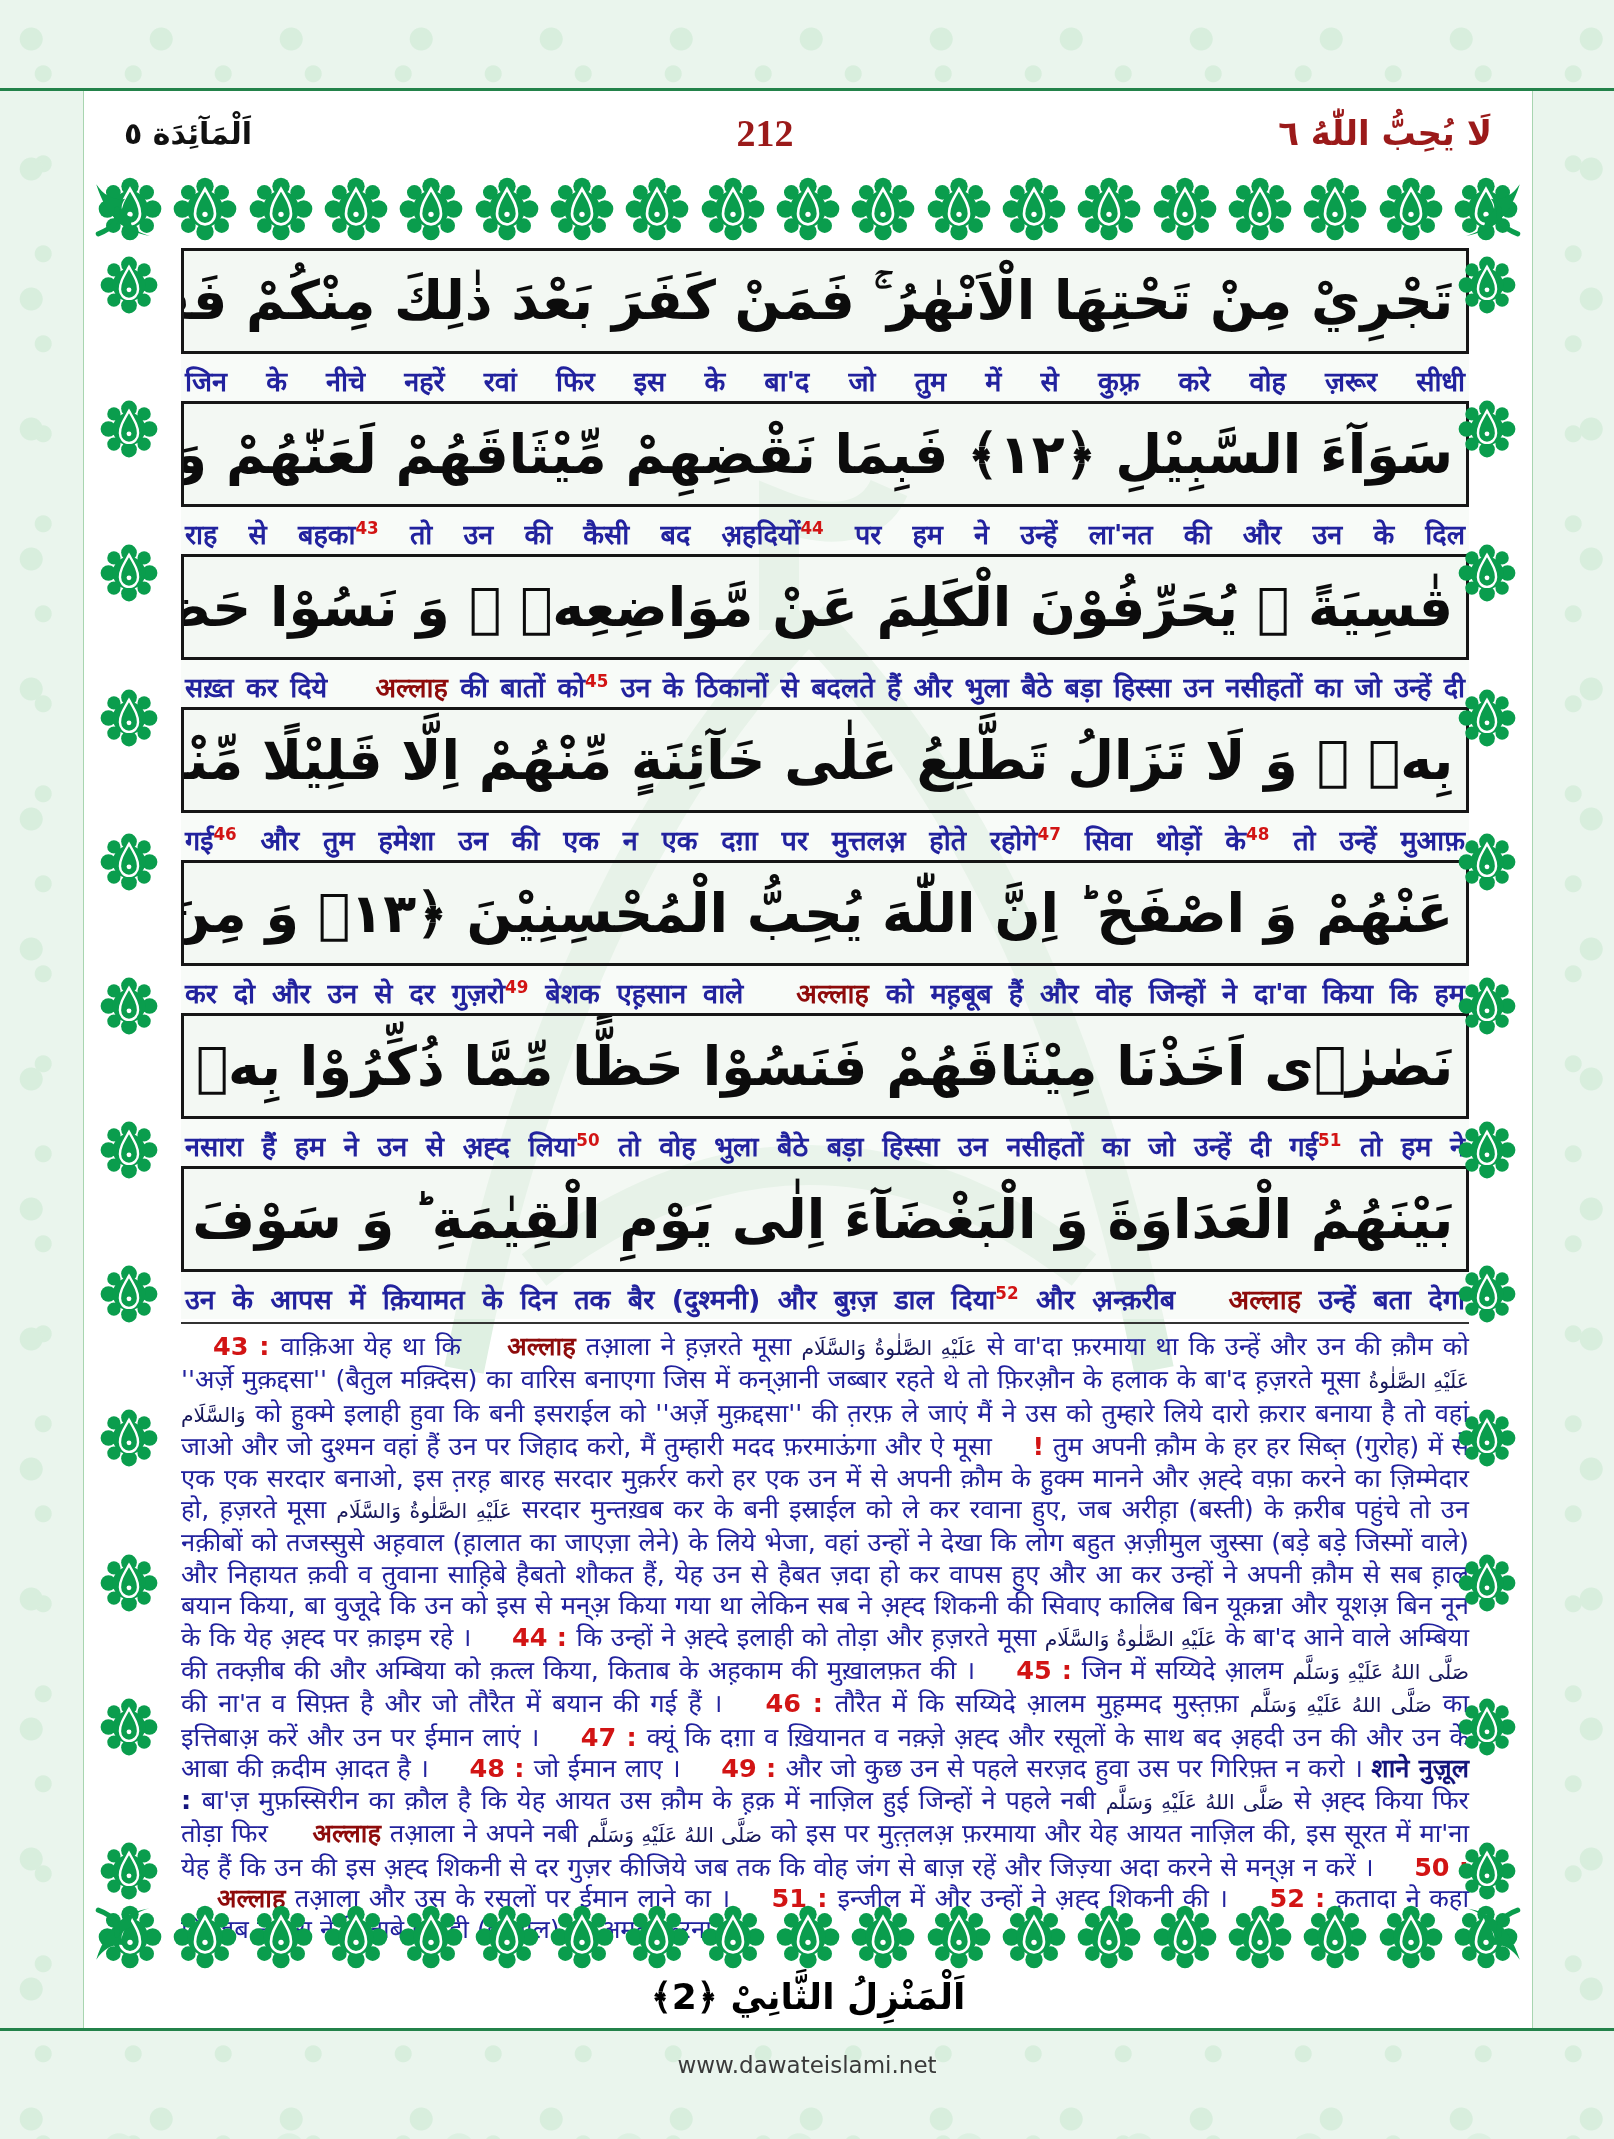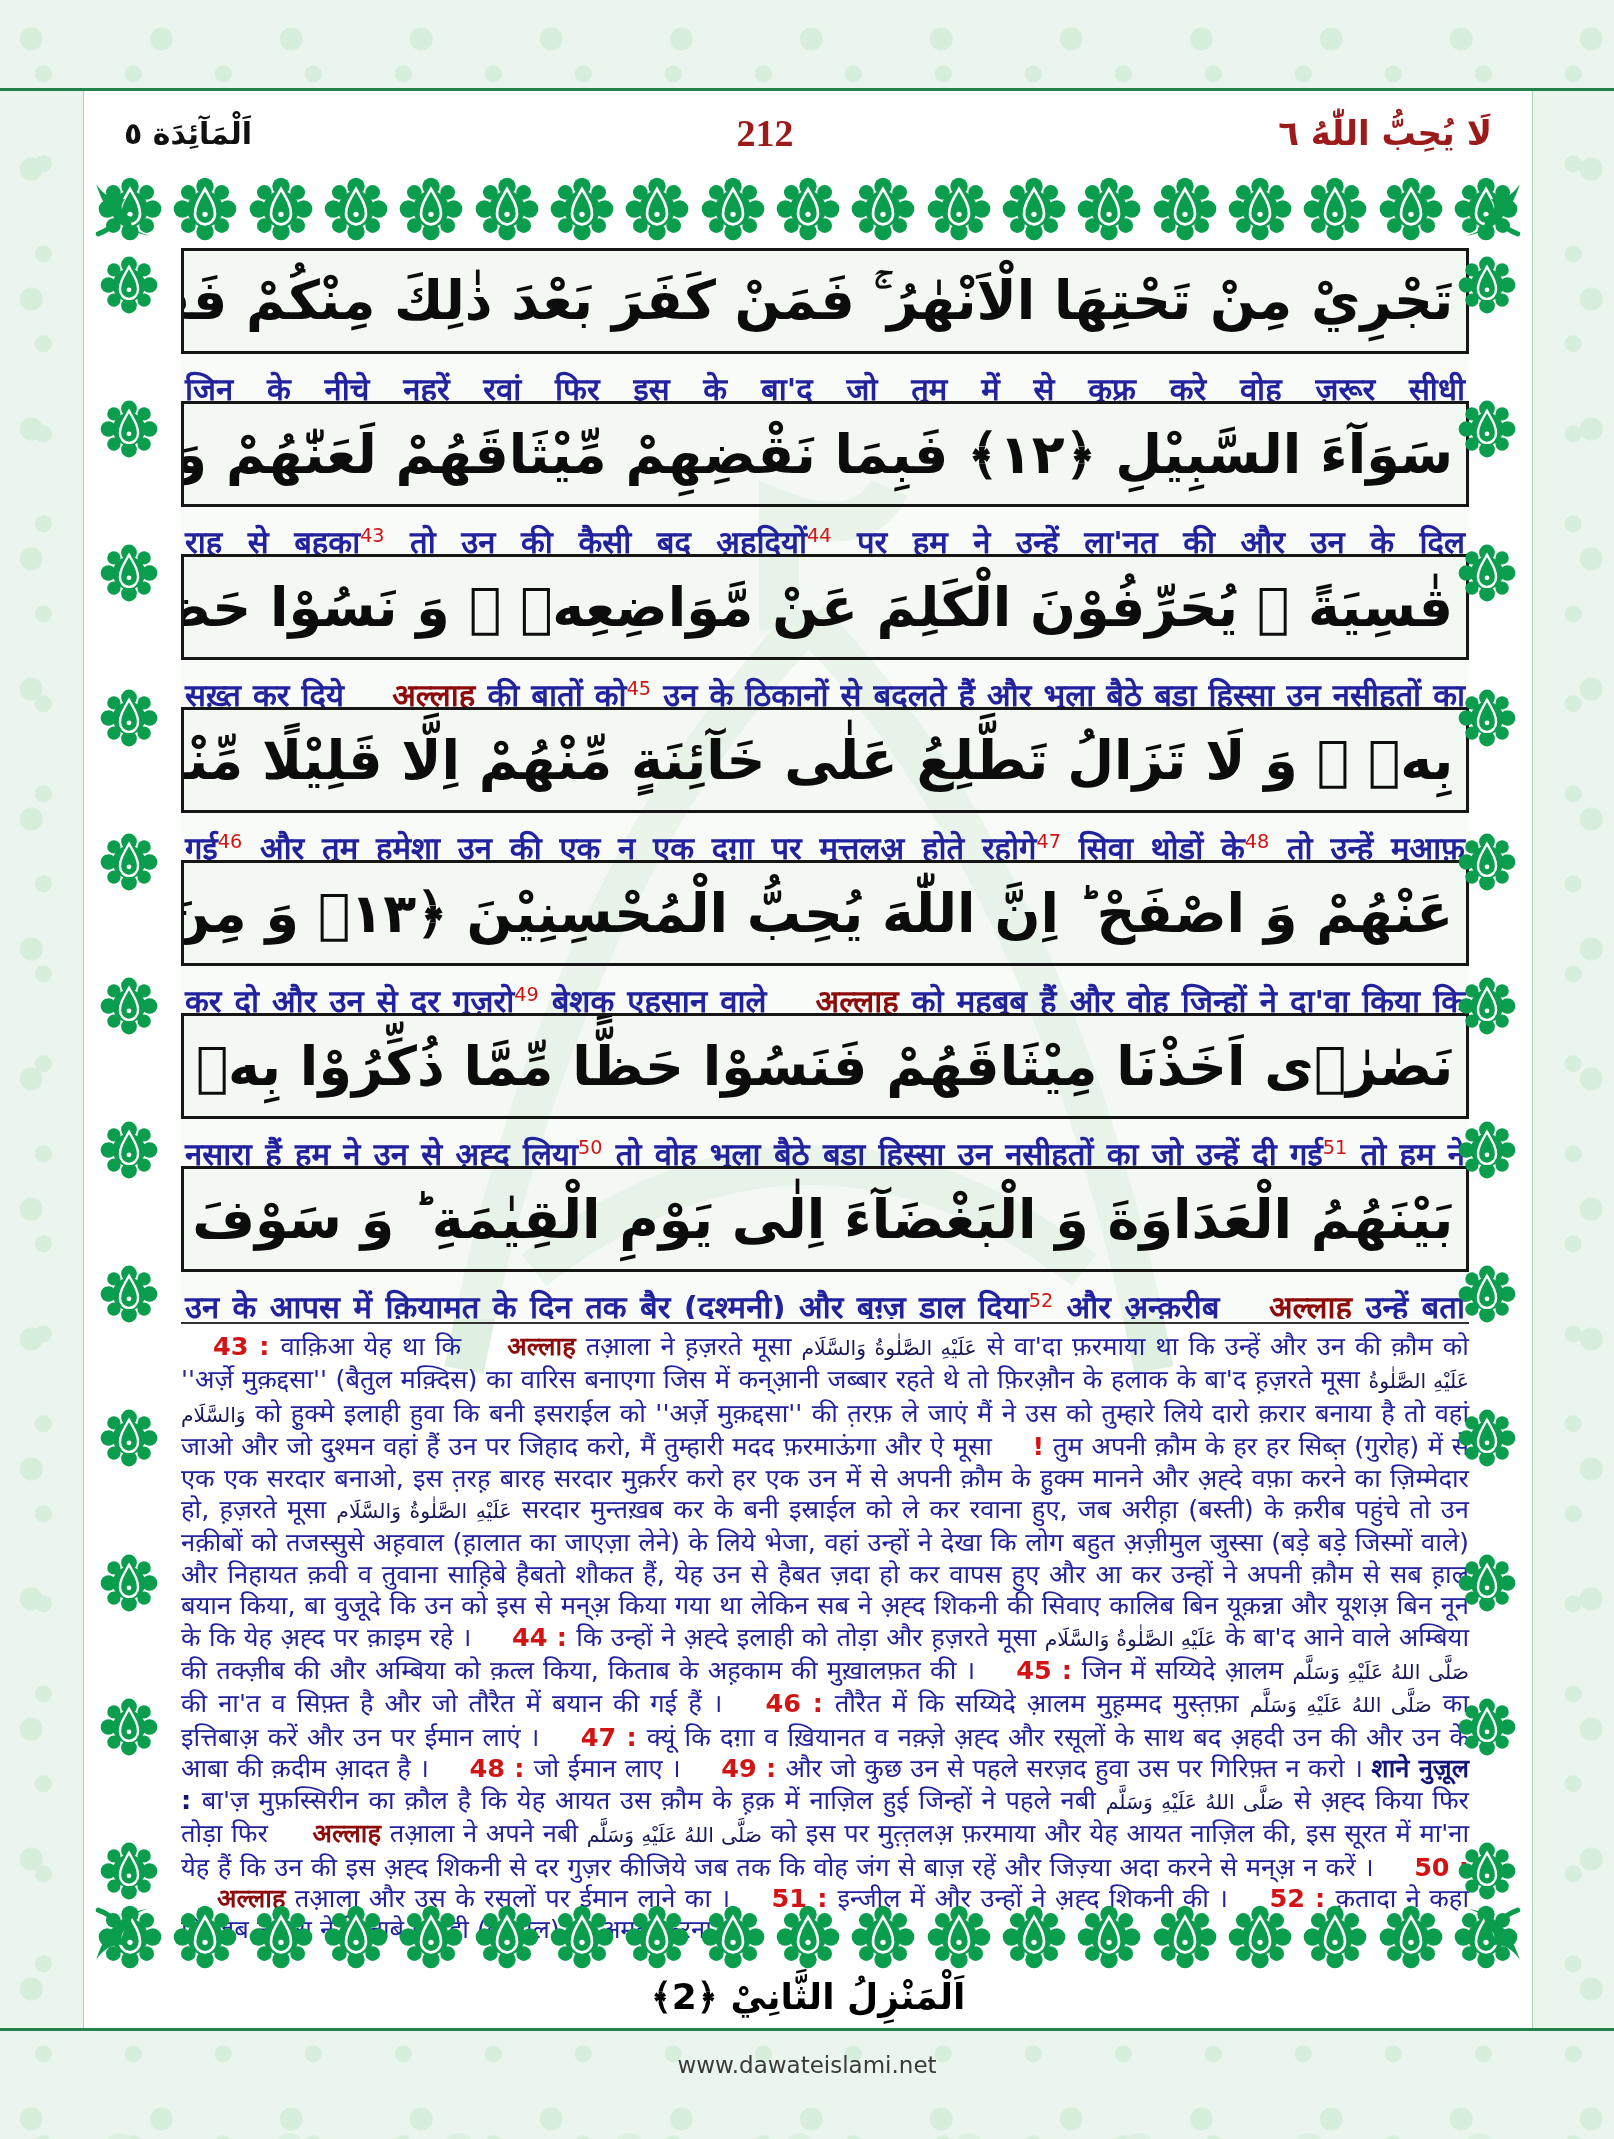--- a/index.html
+++ b/index.html
@@ -44,30 +44,30 @@
   .c-bl{left:4px;top:1814px;transform:scaleY(-1);}
   .c-br{left:1378px;top:1814px;transform:scale(-1,-1);}
   .watermark{position:absolute;left:150px;top:380px;width:1150px;height:1080px;z-index:0;pointer-events:none;}
   
   .content{position:absolute;left:97px;top:158px;width:1288px;z-index:2;}
   .arabic-box{height:100px;border:3px solid #161616;background:rgba(236,243,236,.62);
     display:flex;align-items:center;justify-content:center;overflow:hidden;}
   .arabic-box .ar{direction:rtl;width:98%;text-align:center;font-size:54px;font-weight:700;
     color:#0c0c0c;white-space:nowrap;letter-spacing:-1px;}
   .hindi-row{height:47px;display:block;background:rgba(243,248,243,.55);
-    color:var(--navy);font-size:31px;font-weight:600;line-height:47px;
-    text-align:justify;text-align-last:justify;overflow:hidden;padding:12px 4px;box-sizing:border-box;}
+    color:var(--navy);font-size:27px;font-weight:600;line-height:47px;
+    text-align:justify;text-align-last:justify;overflow:hidden;padding:4px 4px;box-sizing:border-box;}
   
   .footnotes{position:absolute;left:97px;top:1232px;width:1288px;z-index:2;
     border-top:2px solid #333;padding-top:7px;color:var(--navy);
     font-size:25.5px;line-height:31.4px;font-weight:500;text-align:justify;}
   .sg-red{color:var(--red);font-weight:700;margin-left:32px;}
   .sg-allah{color:var(--maroon);font-weight:700;margin-left:36px;}
   .sg-arabic{font-size:.8em;direction:rtl;unicode-bidi:embed;color:#18185a;}
-  .sg-sup{color:var(--red);font-weight:400;font-size:.62em;vertical-align:super;line-height:0;}
+  .sg-sup{color:var(--red);font-weight:700;font-size:.62em;vertical-align:super;line-height:0;}
   .sg-head{color:#14147d;font-weight:800;}
   .manzil{position:absolute;left:0;top:1886px;width:1448px;text-align:center;z-index:4;
     font-size:36px;font-weight:700;color:#000000;}
   .website{position:absolute;left:0;top:2052px;width:1614px;text-align:center;z-index:6;
     font-size:23px;color:#3a3a3a;}
 </style>
 </head>
 <body>
 
 <div class="canvas">

